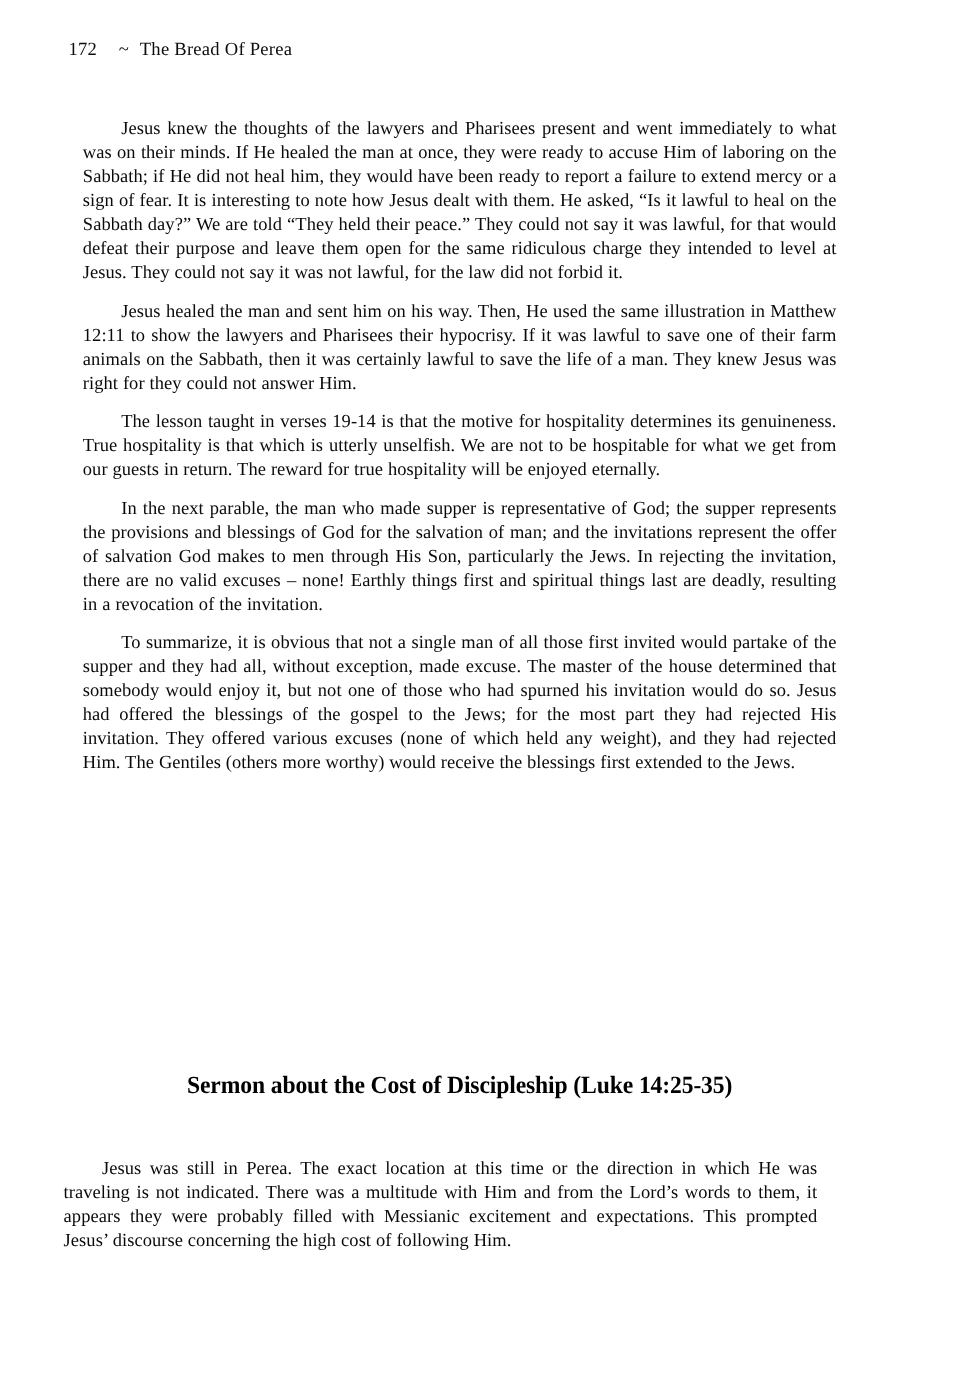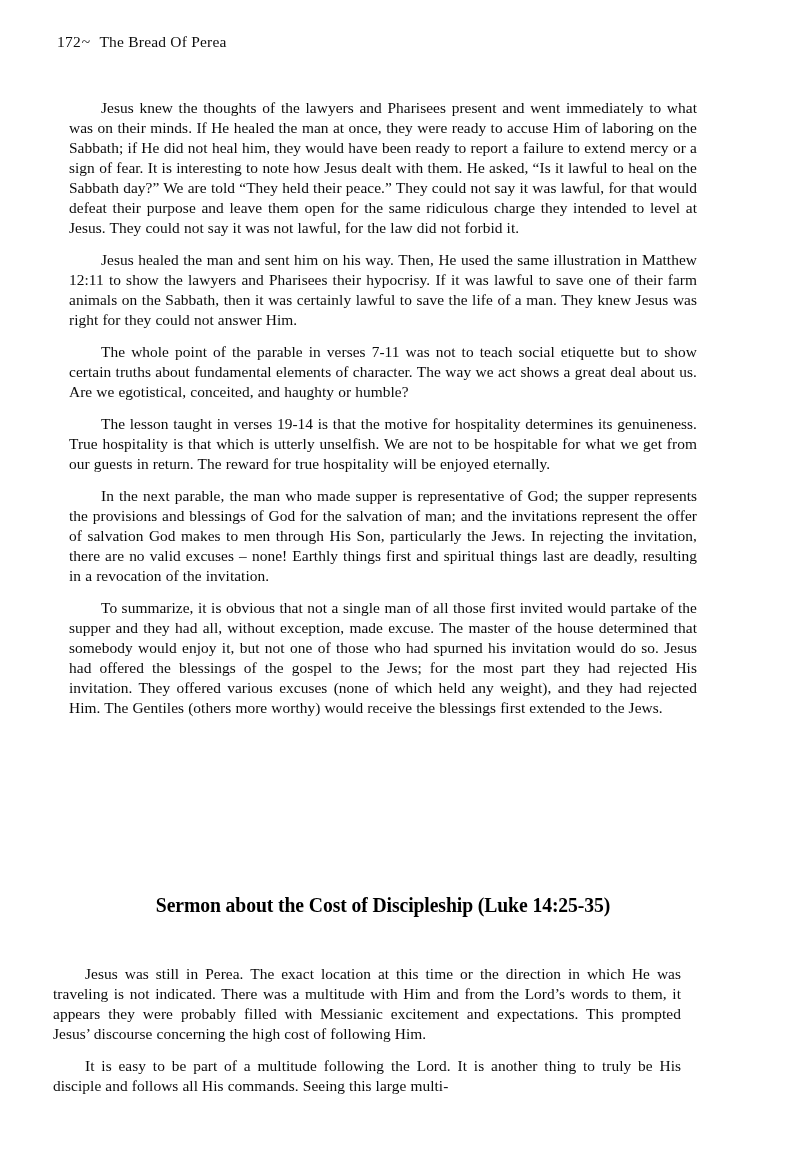--- a/index.html
+++ b/index.html
@@ -27,21 +27,21 @@
   
   .running-header {
     position: absolute;
     top: 33px;
     left: 57px;
     font-size: 15.5px;
     letter-spacing: 0.2px;
     white-space: nowrap;
     color: #0d0d0d;
   }
-  .running-header .folio { margin-right: 1px; }
+  .running-header .folio { margin-right: 18px; }
   .running-header .tilde { margin-right: 9px; }
   .running-header .booktitle { }
 
   
   .text-column {
     position: absolute;
     top: 86px;
     left: 57px;
     width: 652px;
   }
@@ -93,26 +93,24 @@
 
 <div class="page">
 
   <div class="running-header">
     <span class="folio">172</span><span class="tilde">~</span><span class="booktitle">The Bread Of Perea</span>
   </div>
 
   <div class="text-column">
     <p class="body-par">Jesus knew the thoughts of the lawyers and Pharisees present and went immediately to what was on their minds. If He healed the man at once, they were ready to accuse Him of laboring on the Sabbath; if He did not heal him, they would have been ready to report a failure to extend mercy or a sign of fear. It is interesting to note how Jesus dealt with them. He asked, “Is it lawful to heal on the Sabbath day?” We are told “They held their peace.” They could not say it was lawful, for that would defeat their purpose and leave them open for the same ridiculous charge they intended to level at Jesus. They could not say it was not lawful, for the law did not forbid it.</p>
     <p class="body-par">Jesus healed the man and sent him on his way. Then, He used the same illustration in Matthew 12:11 to show the lawyers and Pharisees their hypocrisy. If it was lawful to save one of their farm animals on the Sabbath, then it was certainly lawful to save the life of a man. They knew Jesus was right for they could not answer Him.</p>
-    <p class="body-par">The whole point of the parable in verses 7-11 was not to teach social etiquette but to show certain truths about fundamental elements of character. The way we act shows a great deal about us. Are we egotistical, conceited, and haughty or humble?</p>
     <p class="body-par">The lesson taught in verses 19-14 is that the motive for hospitality determines its genuineness. True hospitality is that which is utterly unselfish. We are not to be hospitable for what we get from our guests in return. The reward for true hospitality will be enjoyed eternally.</p>
     <p class="body-par">In the next parable, the man who made supper is representative of God; the supper represents the provisions and blessings of God for the salvation of man; and the invitations represent the offer of salvation God makes to men through His Son, particularly the Jews. In rejecting the invitation, there are no valid excuses – none! Earthly things first and spiritual things last are deadly, resulting in a revocation of the invitation.</p>
     <p class="body-par">To summarize, it is obvious that not a single man of all those first invited would partake of the supper and they had all, without exception, made excuse. The master of the house determined that somebody would enjoy it, but not one of those who had spurned his invitation would do so. Jesus had offered the blessings of the gospel to the Jews; for the most part they had rejected His invitation. They offered various excuses (none of which held any weight), and they had rejected Him. The Gentiles (others more worthy) would receive the blessings first extended to the Jews.</p>
   </div>
 
   <div class="section-heading">Sermon about the Cost of Discipleship (Luke 14:25-35)</div>
 
   <div class="text-column-lower">
     <p class="body-par">Jesus was still in Perea. The exact location at this time or the direction in which He was traveling is not indicated. There was a multitude with Him and from the Lord’s words to them, it appears they were probably filled with Messianic excitement and expectations. This prompted Jesus’ discourse concerning the high cost of following Him.</p>
-    <p class="body-par">It is easy to be part of a multitude following the Lord. It is another thing to truly be His disciple and follows all His commands. Seeing this large multi-</p>
   </div>
 
 </div>
 
 </body></html>

